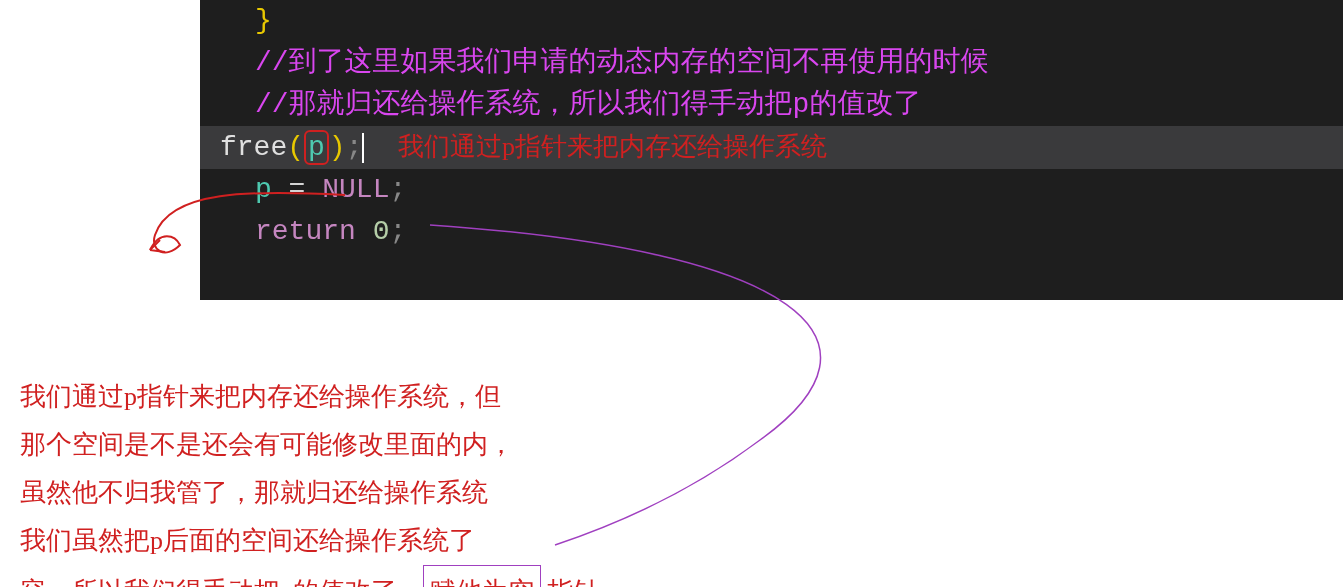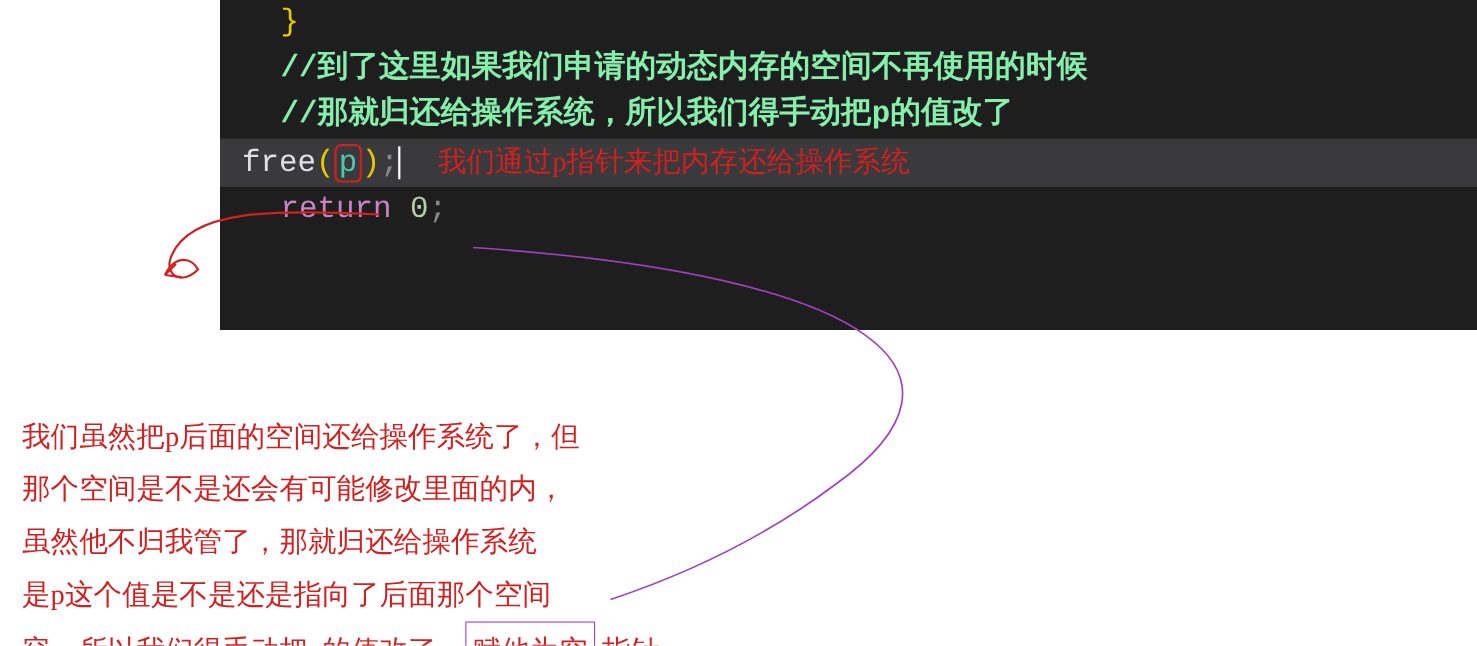--- a/index.html
+++ b/index.html
@@ -24,21 +24,21 @@
   .code-line {
     font-family: "Consolas", "Courier New", monospace;
     font-size: 28px;
     line-height: 42px;
     white-space: pre;
     color: #d4d4d4;
     padding-left: 55px;
     position: relative;
   }
   .brace   { color: #e8c800; }
-  .comment { color: #86efac; font-weight: bold; }
+  .comment { color: #d946ef; }
   .func    { color: #e0e0e0; }
   .paren   { color: #e8c800; }
   .ident   { color: #4ec9b0; }
   .semi    { color: #888888; }
   .null    { color: #c586c0; }
   .op      { color: #d4d4d4; }
   .num     { color: #b5cea8; }
   .return  { color: #c586c0; }
   .highlight-line {
     background: #3a3a3c;
@@ -88,28 +88,29 @@
   }
 </style>
 </head>
 <body>
 
 <div class="code-block">
   <div class="code-line"><span class="brace">}</span></div>
   <div class="code-line"><span class="comment">//到了这里如果我们申请的动态内存的空间不再使用的时候</span></div>
   <div class="code-line"><span class="comment">//那就归还给操作系统，所以我们得手动把p的值改了</span></div>
   <div class="code-line highlight-line"><span class="func">free</span><span class="paren">(</span><span class="ident p-box">p</span><span class="paren">)</span><span class="semi">;</span><span class="cursor"></span>  <span class="red-annot-inline">我们通过p指针来把内存还给操作系统</span></div>
+  <div class="code-line"><span class="ident">p</span><span class="op"> = </span><span class="null">NULL</span><span class="semi">;</span></div>
   <div class="code-line"><span class="return">return</span><span class="num"> 0</span><span class="semi">;</span></div>
 </div>
 
 <div class="explain">
-<span>我们虽然把p后面的空间还给操作系统了，但</span>
+<span>我们通过p指针来把内存还给操作系统，但</span>
 <span>那个空间是不是还会有可能修改里面的内，</span>
 <span>虽然他不归我管了，那就归还给操作系统</span>
-<span>是p这个值是不是还是指向了后面那个空间</span>
+<span>我们虽然把p后面的空间还给操作系统了</span>
 <span>容，所以我们得手动把p的值改了，</span><span class="purple-box">赋他为空</span><span> 指针</span>
 </div>
 
 <svg class="svg-overlay" viewBox="0 0 1343 587">
 
   <path d="M 345 195 C 250 190, 170 190, 155 235 C 150 250, 165 260, 180 245 C 175 235, 160 230, 150 250" stroke="#d02020" stroke-width="2" fill="none"></path>
 
   <path d="M 150 250 L 160 240 M 150 250 L 165 252" stroke="#d02020" stroke-width="2" fill="none"></path>
 
   <path d="M 430 225 C 800 250, 900 340, 760 440 C 680 500, 600 530, 555 545" stroke="#a040c0" stroke-width="1.5" fill="none"></path>

